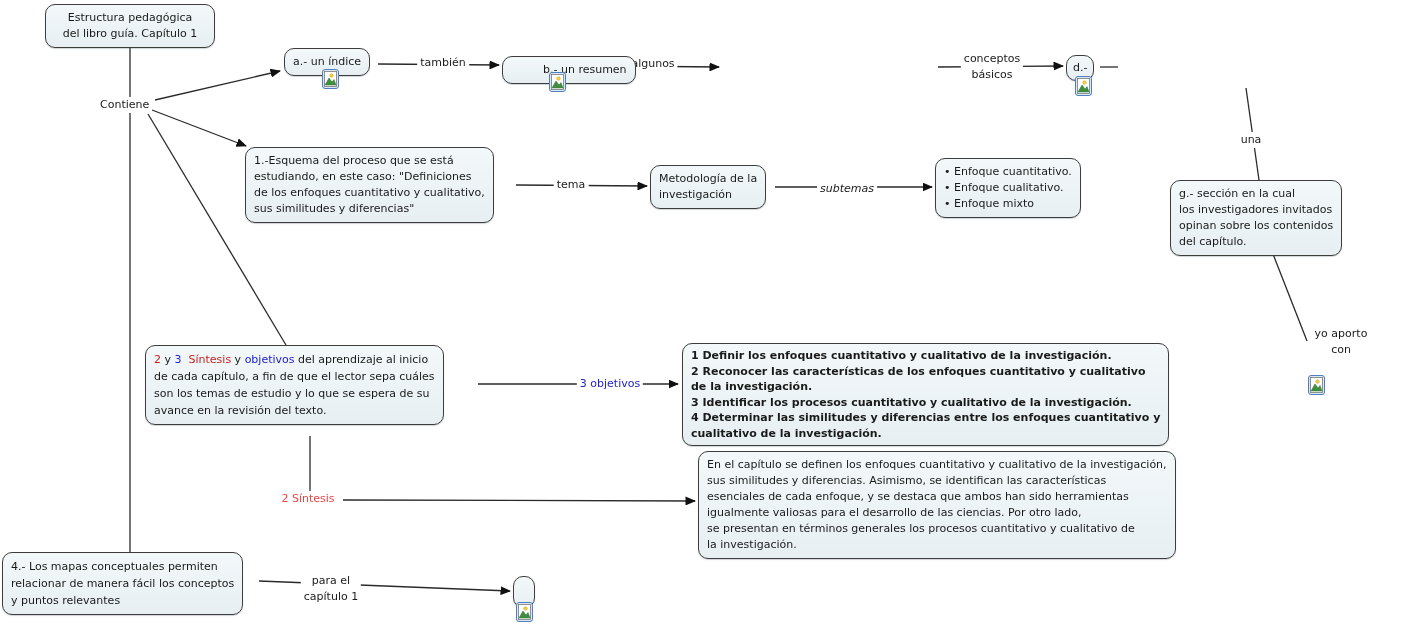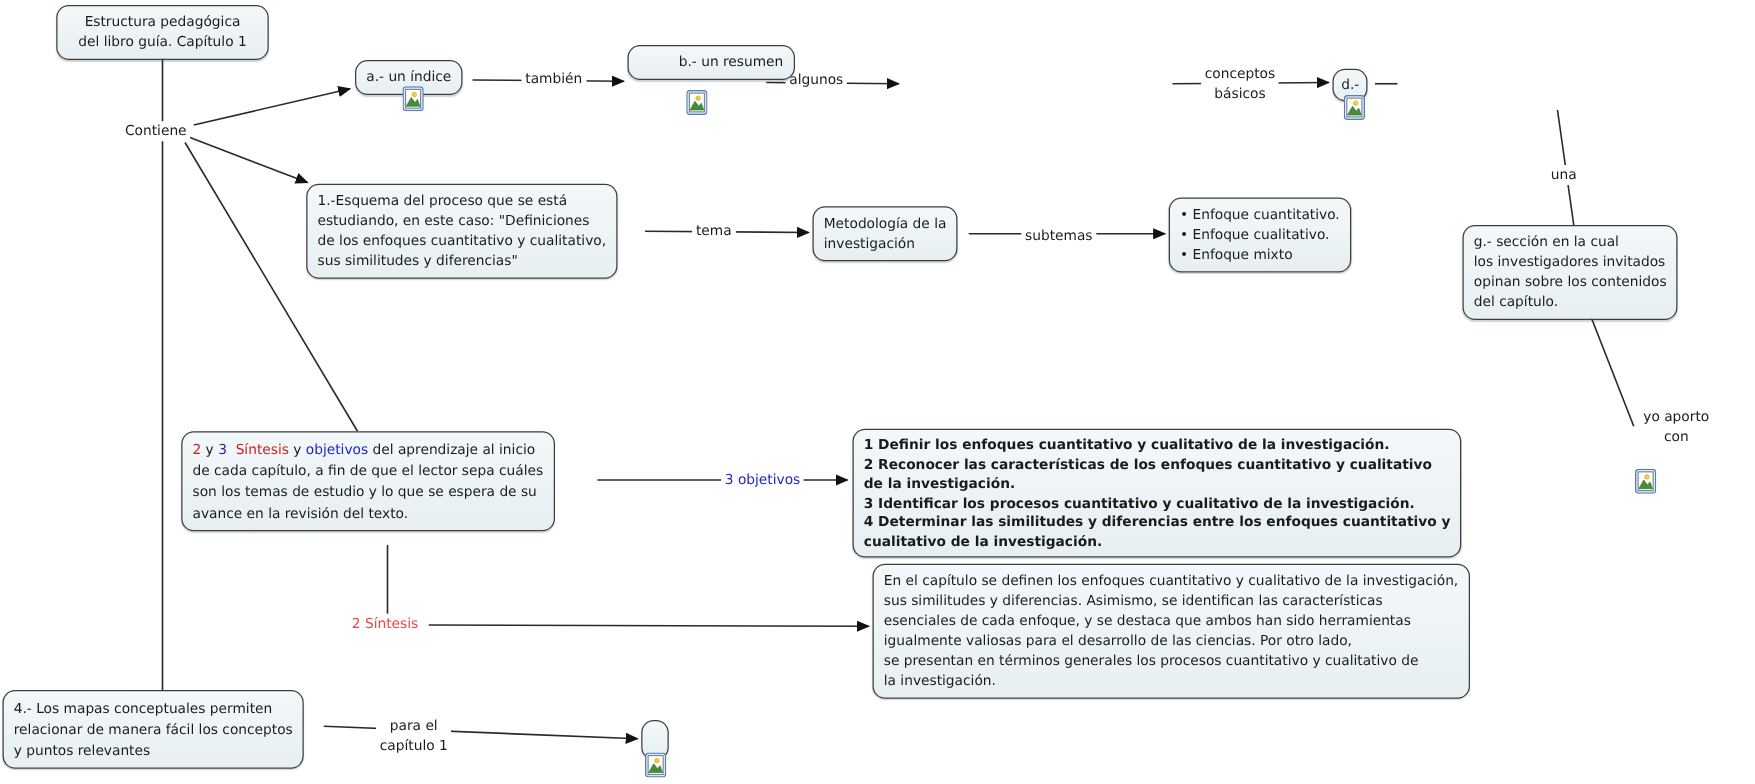--- a/index.html
+++ b/index.html
@@ -51,21 +51,21 @@
 del libro guía. Capítulo 1</div>
 
   <div class="node center" style="left:284px;top:48px;">a.- un índice</div>
   <svg class="res-icon" style="left:322px;top:69px;" viewBox="0 0 17 20">
     <rect x="0.5" y="0.5" width="16" height="19" rx="2.5" fill="#dbe7f5" stroke="#4f7fbf"></rect>
     <rect x="2.5" y="2.5" width="12" height="15" fill="#ffffff" stroke="#777777" stroke-width="0.8"></rect>
     <circle cx="9.5" cy="6.5" r="1.8" fill="#f4d03f" stroke="#c9a227" stroke-width="0.5"></circle>
     <path d="M3 16 L7 9 L10 13 L12 10.5 L14 16 Z" fill="#3f8f3f" stroke="#2f6f2f" stroke-width="0.5"></path>
   </svg>
 
-  <div class="node center" style="left:502px;top:36px;padding-left:40px;">b.- un resumen</div>
+  <div class="node center" style="left:502px;top:56px;padding-left:40px;">b.- un resumen</div>
   <svg class="res-icon" style="left:549px;top:72px;" viewBox="0 0 17 20">
     <rect x="0.5" y="0.5" width="16" height="19" rx="2.5" fill="#dbe7f5" stroke="#4f7fbf"></rect>
     <rect x="2.5" y="2.5" width="12" height="15" fill="#ffffff" stroke="#777777" stroke-width="0.8"></rect>
     <circle cx="9.5" cy="6.5" r="1.8" fill="#f4d03f" stroke="#c9a227" stroke-width="0.5"></circle>
     <path d="M3 16 L7 9 L10 13 L12 10.5 L14 16 Z" fill="#3f8f3f" stroke="#2f6f2f" stroke-width="0.5"></path>
   </svg>
 
 
   <div class="node center" style="left:1066px;top:55px;padding:4px 6px;">d.-</div>
   <svg class="res-icon" style="left:1075px;top:76px;" viewBox="0 0 17 20">
@@ -132,19 +132,19 @@
   </svg>
 
   <div class="label" style="left:97px;top:97px;">Contiene</div>
   <div class="label ctr" style="left:443px;top:55px;">también</div>
   <div class="label ctr" style="left:653px;top:56px;">algunos</div>
   <div class="label ctr" style="left:992px;top:51px;">conceptos
 básicos</div>
   <div class="label ctr" style="left:1251px;top:132px;">una</div>
   <div class="label ctr" style="left:1341px;top:281px;margin-top:45px;">yo aporto con</div>
   <div class="label ctr" style="left:571px;top:177px;">tema</div>
-  <div class="label ctr" style="left:847px;top:181px;">subtemas</div>
+  <div class="label ctr" style="left:847px;top:181px;font-style:italic;">subtemas</div>
   <div class="label ctr" style="left: 610px; top: 376px; color: rgb(34, 34, 204);">3 objetivos</div>
   <div class="label ctr" style="left: 308px; top: 491px; color: #ef4444;">2 Síntesis</div>
   <div class="label ctr" style="left:331px;top:573px;">para el
 capítulo 1</div>
 
 </div>
 
 </body></html>

